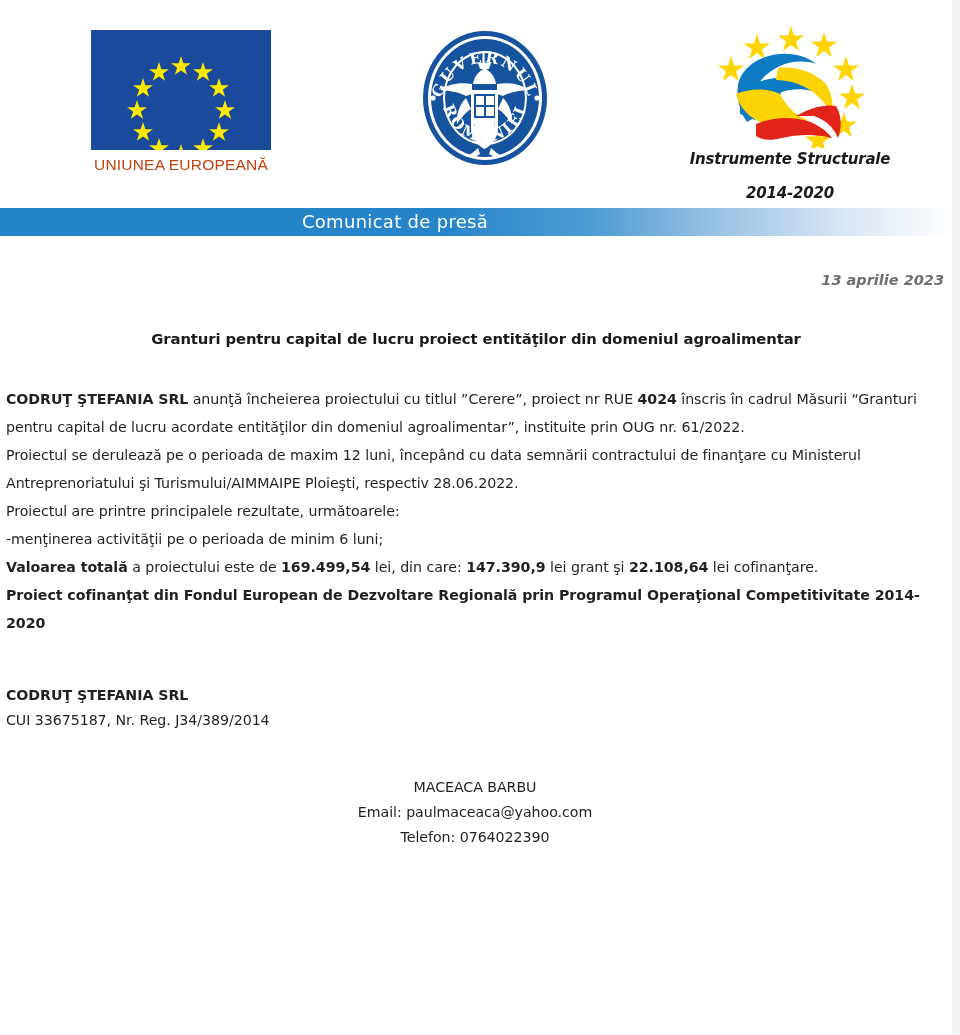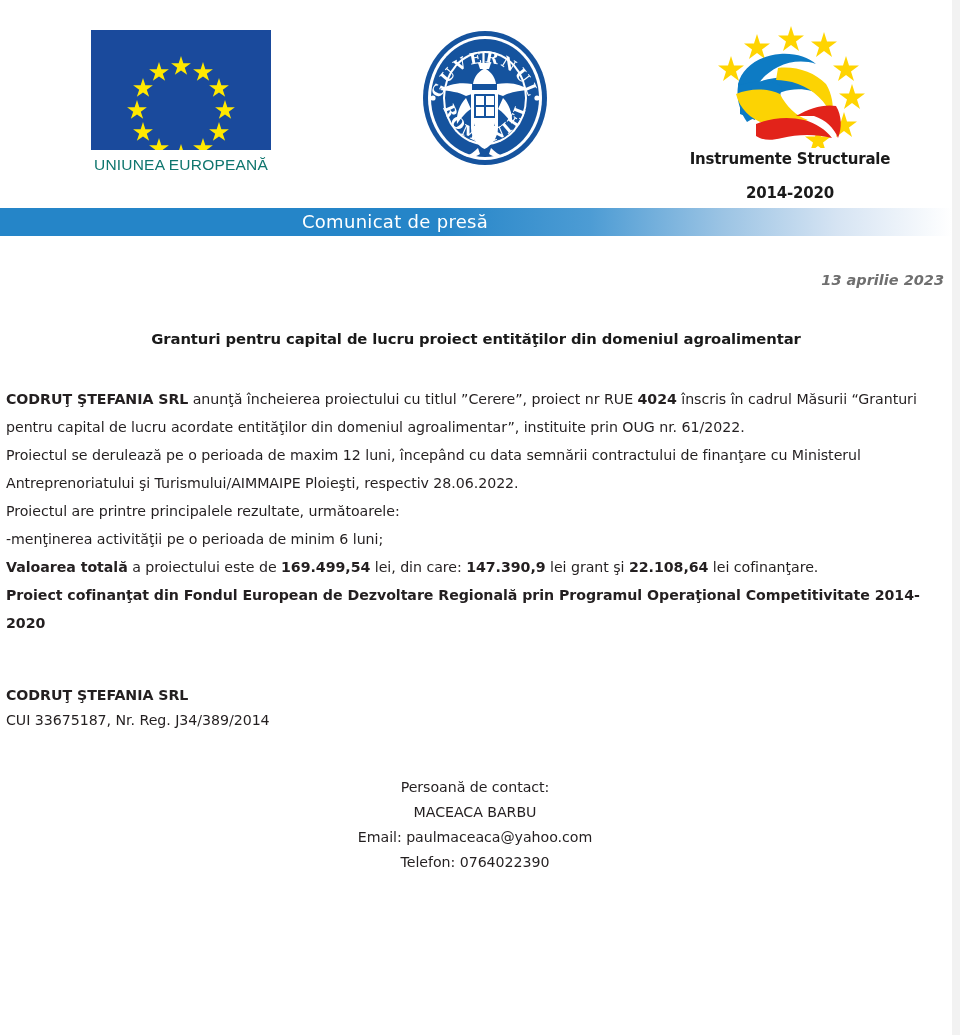--- a/index.html
+++ b/index.html
@@ -50,31 +50,31 @@
     width: 180px;
     height: 120px;
     background: #1a4a9c;
     position: relative;
     margin: 0 auto;
   }
   .eu-caption {
     margin-top: 6px;
     font-size: 15.5px;
     letter-spacing: 0.2px;
-    color: #0f766e;
+    color: #c2410c;
     font-family: "Liberation Sans", sans-serif;
     font-weight: 500;
   }
 
   
   .logo-gov { left: 418px; top: 28px; width: 134px; }
   .gov-seal { width: 130px; height: 140px; display: block; margin: 0 auto; }
 
   
-  .logo-si { left: 672px; top: 24px; width: 236px; }
+  .logo-si { left: 672px; top: 24px; width: 236px; font-style: italic; }
   .si-mark { width: 180px; height: 124px; display: block; margin: 0 auto; }
   .si-caption-1 {
     font-family: "DejaVu Sans", sans-serif;
     font-weight: bold;
     font-size: 15px;
     color: #1a1a1a;
     margin-top: 2px;
     letter-spacing: -0.2px;
   }
   .si-caption-2 {
@@ -294,21 +294,20 @@
       <p class="para gap-para"><b>Valoarea totală</b><span> a proiectului este de </span><b>169.499,54</b><span> lei, din care: </span><b>147.390,9</b><span> lei grant şi </span><b>22.108,64</b><span> lei cofinanţare.</span></p>
 
       <p class="para funding-line">Proiect cofinanţat din Fondul European de Dezvoltare Regională prin Programul Operaţional Competitivitate 2014-2020</p>
 
       <div class="company-block">
         <div class="company-name">CODRUŢ ŞTEFANIA SRL</div>
         <div>CUI 33675187, Nr. Reg. J34/389/2014</div>
       </div>
 
       <div class="contact-block">
-        <div>Persoană de contact:</div>
         <div>MACEACA BARBU</div>
         <div>Email: paulmaceaca@yahoo.com</div>
         <div>Telefon: 0764022390</div>
       </div>
 
     </div>
   </div>
 </div>
 
 </body></html>

